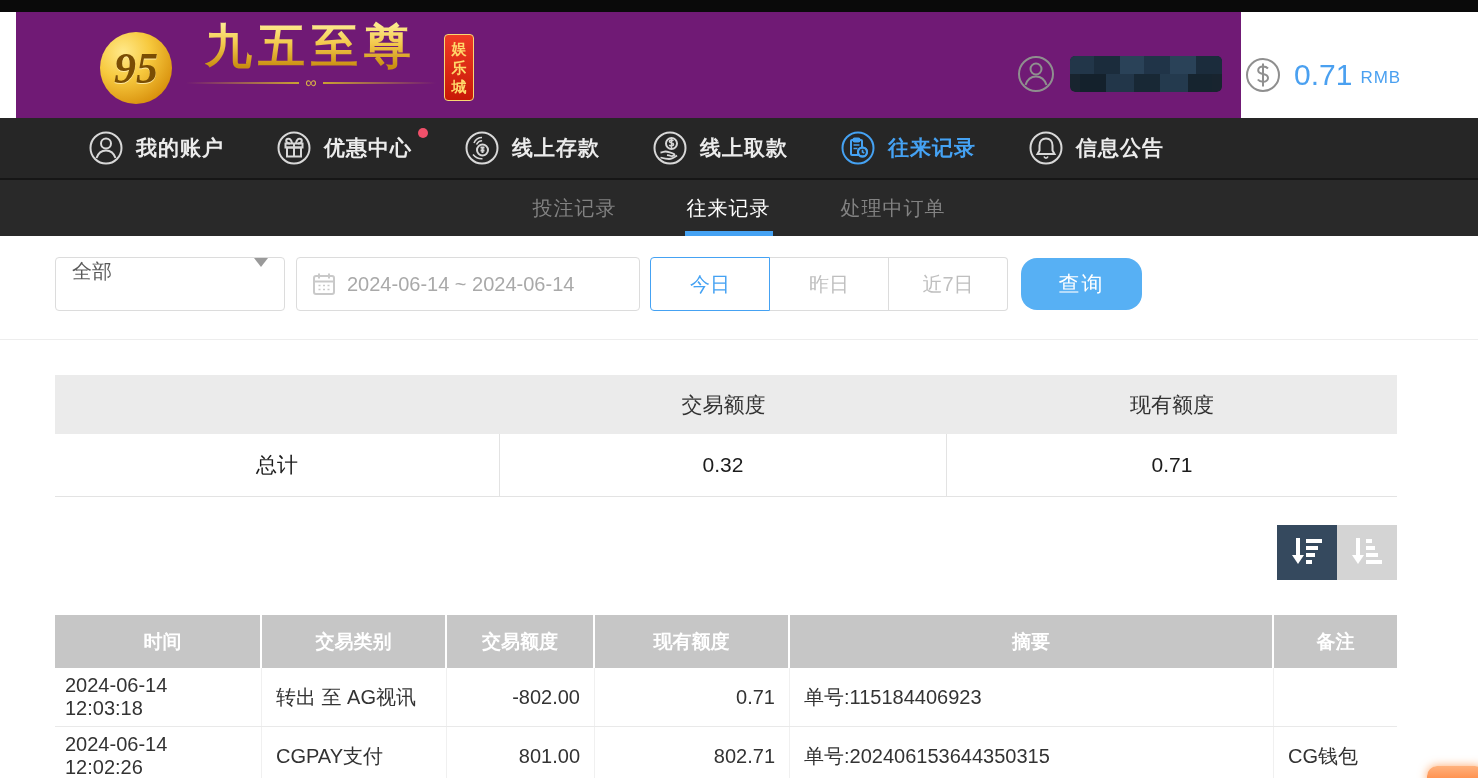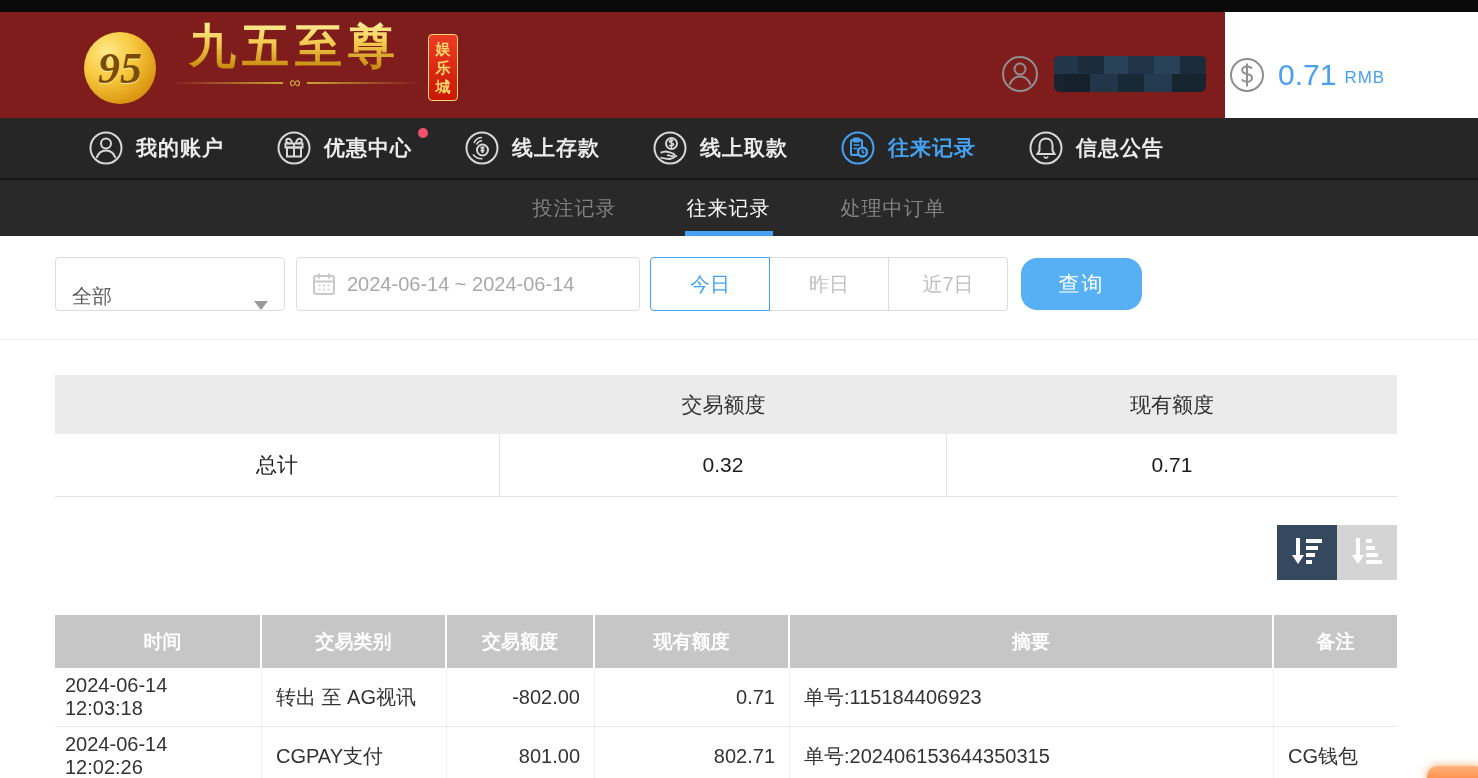--- a/index.html
+++ b/index.html
@@ -1,21 +1,21 @@
 <!DOCTYPE html>
 <html><head>
 <meta charset="utf-8">
 <style>
   * { margin:0; padding:0; box-sizing:border-box; }
   body { font-family:"Liberation Sans","DejaVu Sans",sans-serif; background:#fff; }
   .screen { position:relative; width:1478px; height:778px; overflow:hidden; background:#fff; }
 
   
   .strip-top { position:absolute; left:0; top:0; width:1478px; height:12px; background:#0a0a0a; }
-  .header { position:absolute; left:0; top:12px; width:1225px; height:106px; background:#7f1d1d; }
+  .header { position:absolute; left:16px; top:12px; width:1225px; height:106px; background:#701a75; }
 
   .logo { position:absolute; left:84px; top:8px; display:flex; align-items:flex-start; }
   .logo-badge { width:72px; height:72px; margin-top:12px; border-radius:50%;
     background:radial-gradient(circle at 32% 28%, #ffe98a 0%, #f7c93e 38%, #d9920e 78%, #b06c05 100%);
     display:flex; align-items:center; justify-content:center;
     font-family:"Liberation Serif","DejaVu Serif",serif; font-style:italic; font-weight:bold;
     font-size:44px; color:#7a4d03; text-shadow:0 1px 0 #ffe9a0; }
   .logo-main { margin-left:14px; display:flex; flex-direction:column; align-items:center; }
   .logo-name { font-size:47px; font-weight:bold; letter-spacing:6px; line-height:52px; 
     background:linear-gradient(#fce98c 10%, #f3c94d 45%, #c98e10 90%);
@@ -50,21 +50,21 @@
   
   .subnav { position:absolute; left:0; top:180px; width:1478px; height:56px; background:#292929;
     display:flex; justify-content:center; gap:66px; }
   .subtab { position:relative; height:56px; display:flex; align-items:center; font-size:20px;
     color:#828282; letter-spacing:1px; cursor:pointer; padding:8px 2px; }
   .subtab.active { color:#ffffff; }
   .subtab.active::after { content:""; position:absolute; left:0; right:0; bottom:0; height:5px; background:#45a2f3; }
 
   
   .select-box { position:absolute; left:55px; top:257px; width:230px; height:54px; background:#fff;
-    border:1px solid #dcdcdc; border-radius:4px; display:flex; align-items:flex-end; padding:0 16px;
+    border:1px solid #dcdcdc; border-radius:4px; display:flex; align-items:flex-start; padding:0 16px;
     font-size:20px; color:#5a5a5a; cursor:pointer; }
   .select-caret { margin-left:auto; width:0; height:0; border-left:7px solid transparent;
     border-right:7px solid transparent; border-top:9px solid #9a9a9a; }
   .date-box { position:absolute; left:296px; top:257px; width:344px; height:54px; background:#fff;
     border:1px solid #dcdcdc; border-radius:4px; display:flex; align-items:center; padding:0 14px;
     font-size:20px; color:#a9a9a9; cursor:pointer; }
   .date-box .cal { color:#c9c9c9; display:inline-flex; margin-right:10px; }
   .quick-group { position:absolute; left:650px; top:257px; width:358px; height:54px; display:flex; }
   .quick-btn { flex:1; border:1px solid #dcdcdc; border-left-width:0; background:#fff; font-size:20px;
     color:#bfbfbf; display:flex; align-items:center; justify-content:center; cursor:pointer; }

